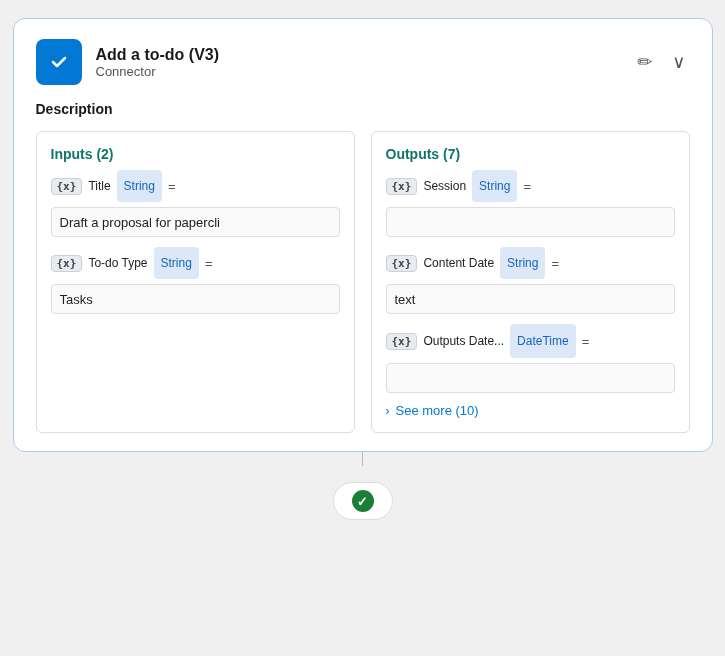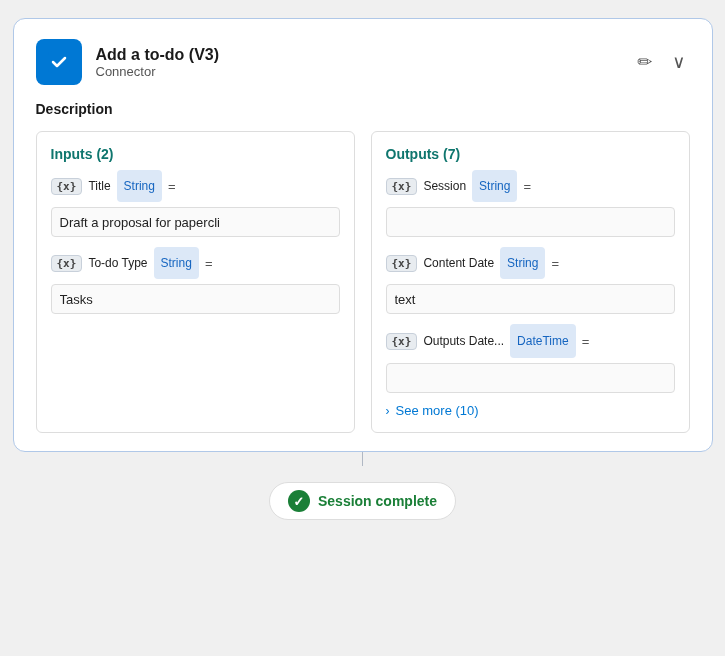--- a/index.html
+++ b/index.html
@@ -330,15 +330,14 @@
       </div>
     </div>
   </div>
 </div>
 
 <div class="connector-line"></div>
 
 <div class="session-complete-bar">
   <div class="session-complete-pill">
     <div class="check-circle">✓</div>
-    <span>Session complete</span>
   </div>
 </div>
 
 </body></html>

